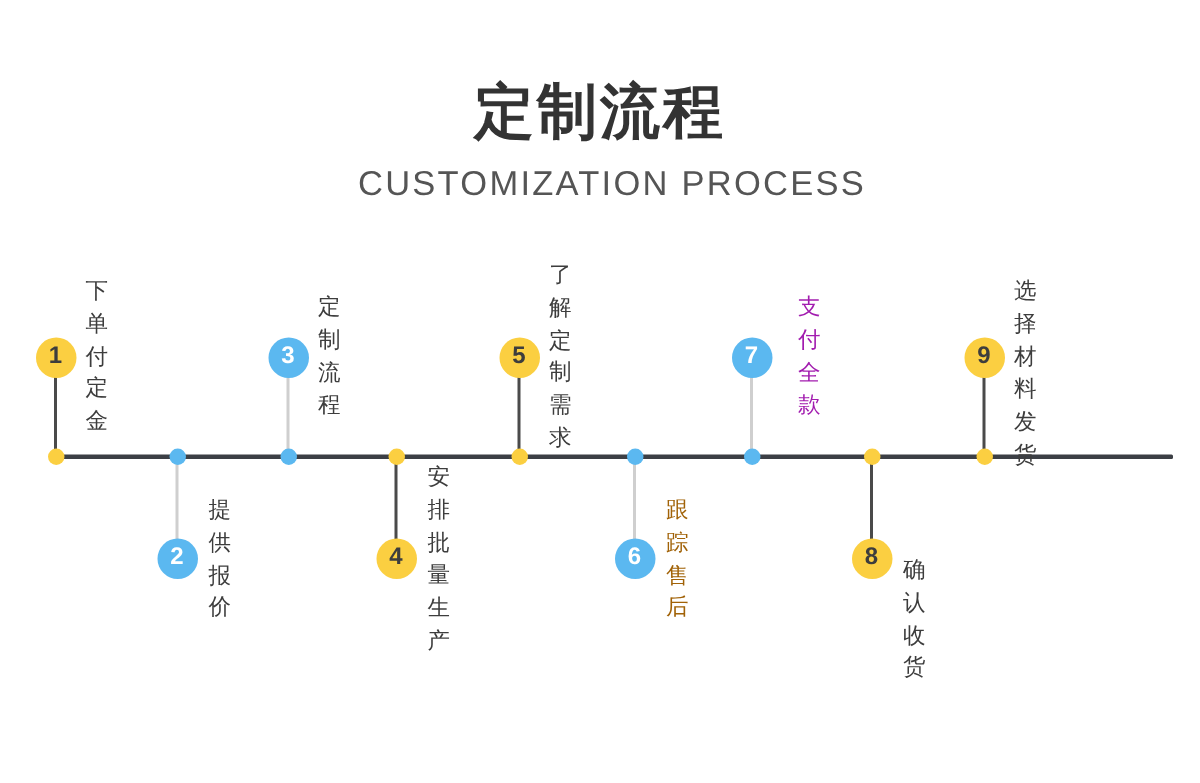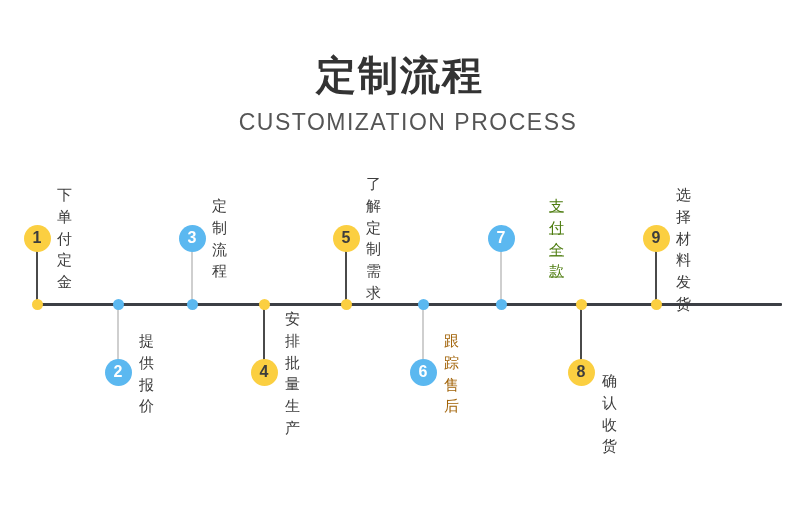--- a/index.html
+++ b/index.html
@@ -173,21 +173,21 @@
         <div class="node">
           <div class="stem light" style="background: rgb(207, 207, 207); left: 422px; top: 304px; height: 68px;"></div>
           <div class="axis-dot blue" style="background: rgb(91, 184, 240); left: 423px; top: 304px;"></div>
           <div class="bubble blue" style="background: rgb(91, 184, 240); left: 423px; top: 372px;">6</div>
           <div class="caption below" style="left: 444px; top: 373px; color: #a16207;">跟踪售后</div>
         </div>
         <div class="node">
           <div class="stem light" style="background: rgb(207, 207, 207); left: 500px; top: 238px; height: 66px;"></div>
           <div class="axis-dot blue" style="background: rgb(91, 184, 240); left: 501px; top: 304px;"></div>
           <div class="bubble blue" style="background: rgb(91, 184, 240); left: 501px; top: 238px;">7</div>
-          <div class="caption above" style="left: 549px; top: 238px; color: #4d7c0f; text-decoration: underline;">支付全款</div>
+          <div class="caption above" style="left: 532px; top: 238px; color: #a21caf;">支付全款</div>
         </div>
         <div class="node">
           <div class="stem dark" style="background: rgb(74, 74, 74); left: 580px; top: 304px; height: 68px;"></div>
           <div class="axis-dot yellow" style="background: rgb(251, 207, 65); left: 581px; top: 304px;"></div>
           <div class="bubble yellow" style="background: rgb(251, 207, 65); left: 581px; top: 372px;">8</div>
           <div class="caption below" style="left: 602px; top: 373px; color: rgb(61, 61, 61); margin-top: 40px;">确认收货</div>
         </div>
         <div class="node">
           <div class="stem dark" style="background: rgb(74, 74, 74); left: 655px; top: 238px; height: 66px;"></div>
           <div class="axis-dot yellow" style="background: rgb(251, 207, 65); left: 656px; top: 304px;"></div>

